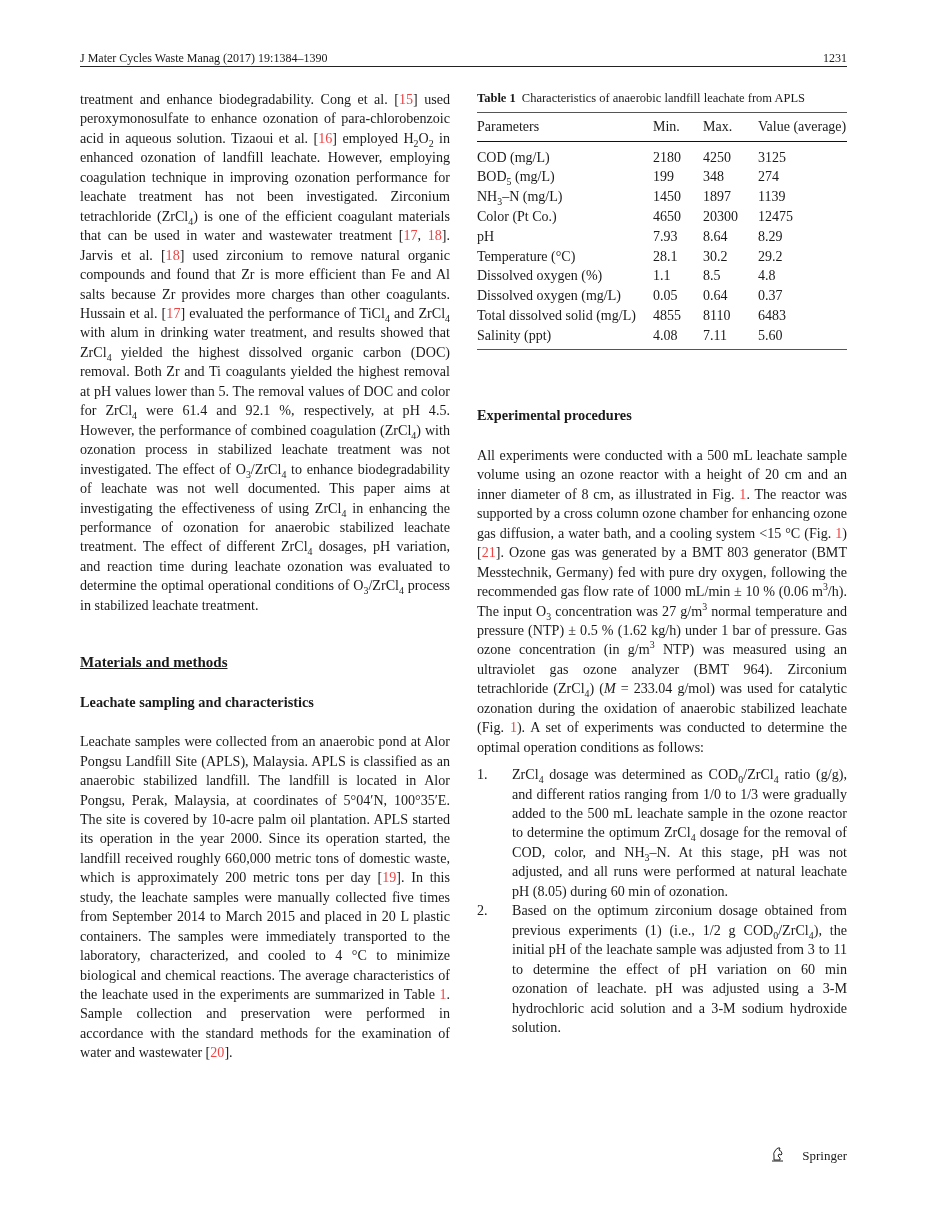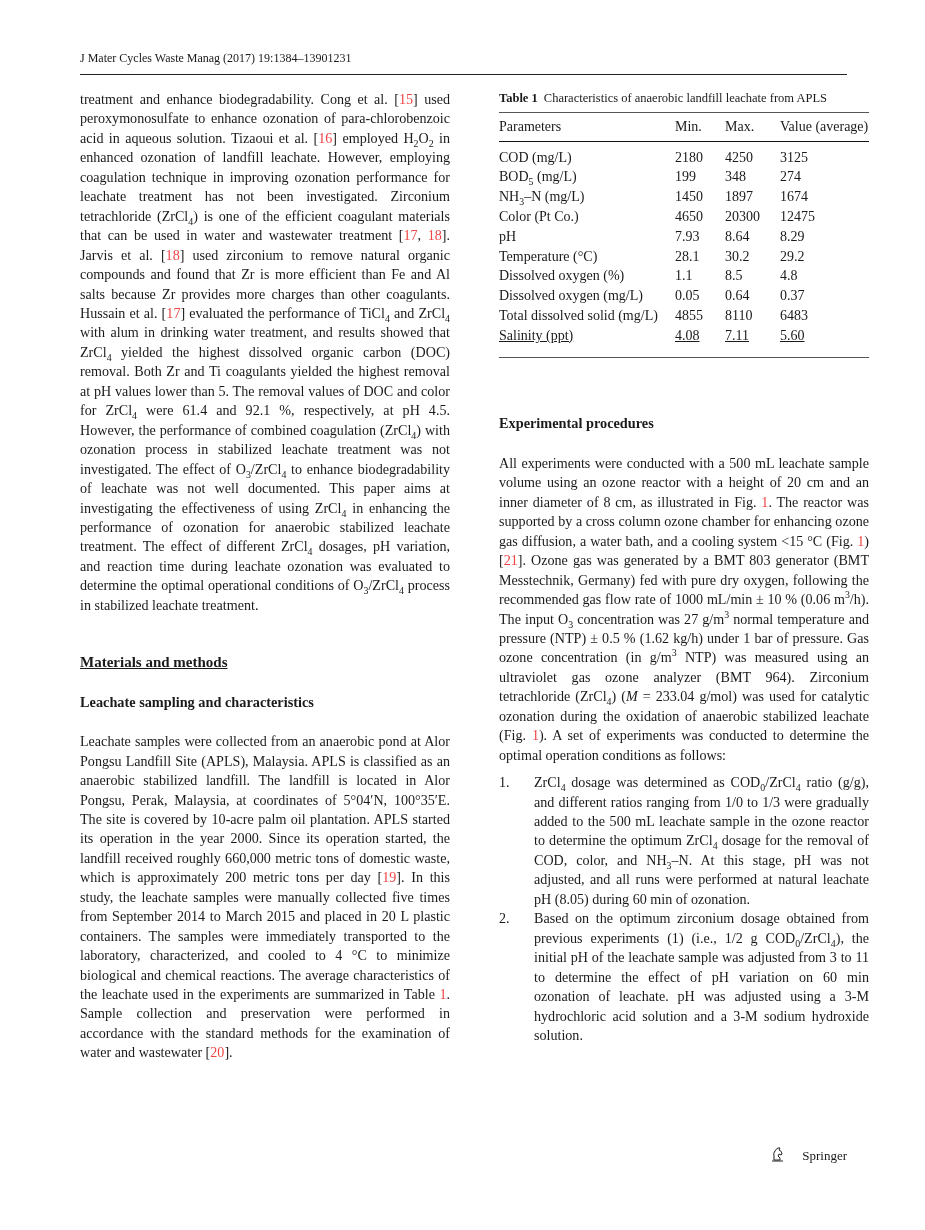--- a/index.html
+++ b/index.html
@@ -5,44 +5,43 @@
     html, body { margin: 0; padding: 0; background: #ffffff; }
     body {
       width: 925px; height: 1230px; position: relative; overflow: hidden;
       font-family: "Liberation Serif", "DejaVu Serif", serif;
       color: #1a1a1a;
     }
     .running-head {
       position: absolute; left: 80px; top: 50px; width: 767px;
       font-size: 12px; line-height: 16px;
       border-bottom: 1.3px solid #222;
-      padding-bottom: 8px;
-      display: flex; 
+      display: flex; justify-content: space-between;
     }
     .col {
       position: absolute; width: 370px;
       font-size: 14.1px; line-height: 19.45px;
       text-align: justify;
     }
     .col-left { left: 80px; top: 90px; }
-    .col-right { left: 477px; top: 90px; margin-left: 22px; }
+    .col-right { left: 477px; top: 90px; }
     .para { margin: 0; text-align: justify; hyphens: manual; }
     .cite { color: #ef4444; }
     sub, sup { font-size: 70%; line-height: 0; }
     .h1 { font-weight: bold; font-size: 15px; margin: 0; text-decoration: underline; }
     .h2 { font-weight: bold; font-size: 14.3px; margin: 0; }
 
     .table-caption { font-size: 12.5px; line-height: 16px; margin: 0 0 6px 0; white-space: nowrap; }
     .table-caption b { font-weight: bold; margin-right: 6px; }
     table.tbl { width: 370px; border-collapse: collapse; font-size: 14px; }
     table.tbl th { font-weight: normal; text-align: left; padding: 4px 0 5px 0; }
     table.tbl thead tr { border-top: 1.8px solid #555; border-bottom: 1.6px solid #111; }
     table.tbl td { padding: 0; height: 19.8px; }
     table.tbl tbody tr:first-child td { padding-top: 5px; }
-    table.tbl tbody tr:last-child td { padding-bottom: 12px; text-decoration: underline; }
+    table.tbl tbody tr:last-child td { padding-bottom: 4px; }
     table.tbl tbody { border-bottom: 1.2px solid #555; }
     .c1 { width: 176px; } .c2 { width: 50px; } .c3 { width: 55px; } .c4 { width: 89px; }
 
     ol.exp { margin: 0; padding: 0; list-style: none; }
     ol.exp li { position: relative; padding-left: 35px; text-align: justify; }
     ol.exp li .num { position: absolute; left: 0; top: 0; }
 
     .springer {
       position: absolute; right: 78px; top: 1146px;
       font-size: 13px; display: flex; align-items: center; gap: 16px;
@@ -90,21 +89,21 @@
         <tr>
             <td><span>BOD</span><sub>5</sub><span> (mg/L)</span></td>
             <td>199</td>
             <td>348</td>
             <td>274</td>
           </tr>
         <tr>
             <td><span>NH</span><sub>3</sub><span>–N (mg/L)</span></td>
             <td>1450</td>
             <td>1897</td>
-            <td>1674</td>
+            <td>1139</td>
           </tr>
         <tr>
             <td>Color (Pt Co.)</td>
             <td>4650</td>
             <td>20300</td>
             <td>12475</td>
           </tr>
         <tr>
             <td>pH</td>
             <td>7.93</td>

